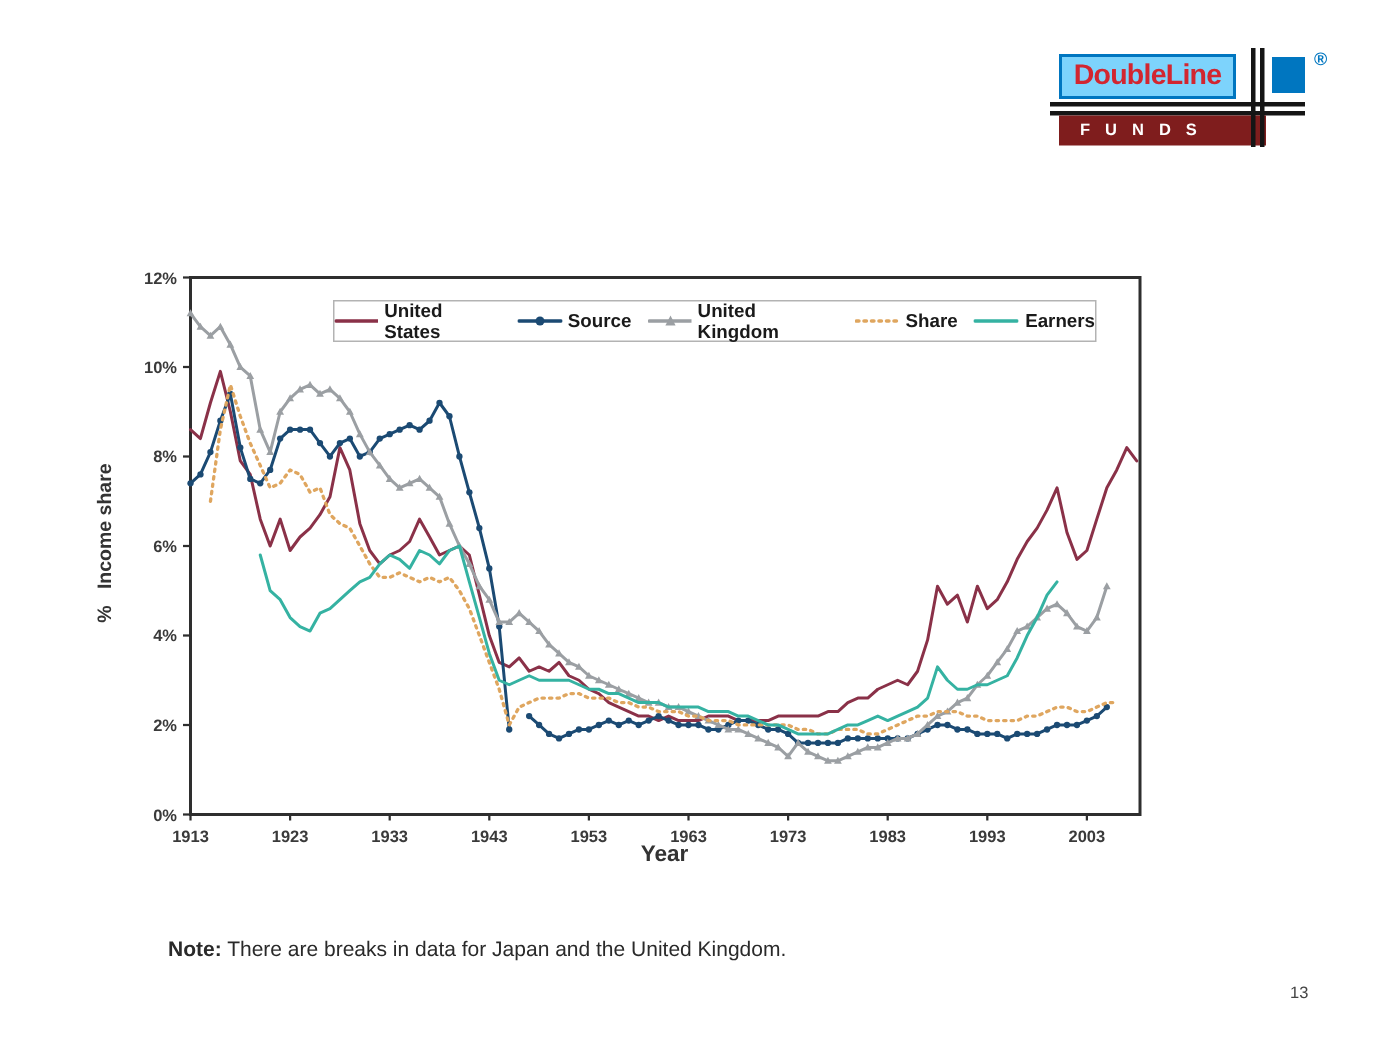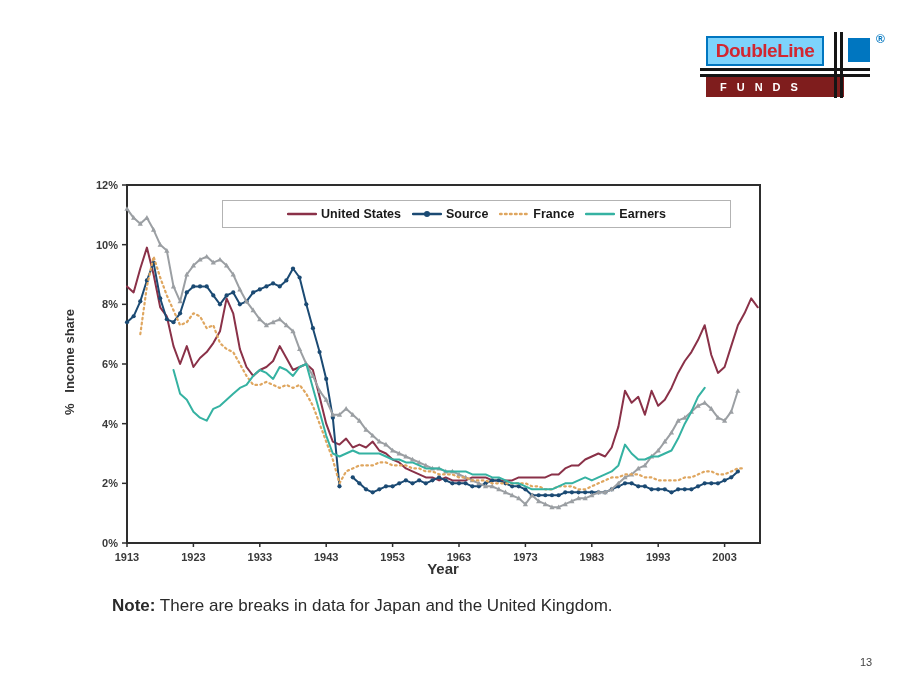--- a/index.html
+++ b/index.html
@@ -33,21 +33,21 @@
   .legend { position:absolute; left:222px; top:200px; width:509px; height:28px;
             background:#fff; border:1px solid #b3b3b3; display:flex; align-items:center;
             justify-content:center; gap:11px; }
   .legend-item { display:flex; align-items:center; gap:4px; }
   .legend-label { font-size:12.5px; font-weight:bold; color:#1a1a1a; }
 
   .tick-label { font-size:11px; font-weight:bold; fill:#3a3a3a; }
   .axis-title-x { font-size:15px; font-weight:bold; fill:#333; }
 
   
-  .footnotes { position:absolute; left:112px; top:594px; font-size:17px; color:#2a2a2a;
+  .footnotes { position:absolute; left:112px; top:622px; font-size:14px; color:#2a2a2a;
                line-height:1.45; }
   .fn-label { font-weight:bold; }
   .page-number { position:absolute; left:860px; top:656px; font-size:11px; color:#444; }
 </style>
 </head>
 <body>
 
 <div id="slide">
 
   <div class="logo">
@@ -305,23 +305,30 @@
       </div>
       <div class="legend-item">
         <svg width="30" height="12">
           <line x1="1" y1="6" x2="29" y2="6" stroke="#1b4a73" stroke-width="2.4" stroke-linecap="round"></line>
           <circle cx="15" cy="6" r="3" fill="#1b4a73"></circle>
         </svg>
         <span class="legend-label">Source</span>
       </div>
       <div class="legend-item">
         <svg width="30" height="12">
+          <line x1="1" y1="6" x2="29" y2="6" stroke="#9b9fa3" stroke-width="2.4" stroke-linecap="round"></line>
+          <path d="M 15 2.4 L 18.4 9 L 11.6 9 Z" fill="#9b9fa3"></path>
+        </svg>
+        <span class="legend-label">United Kingdom</span>
+      </div>
+      <div class="legend-item">
+        <svg width="30" height="12">
           <line x1="1" y1="6" x2="29" y2="6" stroke="#dfa65f" stroke-width="2.4" stroke-linecap="round" stroke-dasharray="1.6 3.4"></line>
         </svg>
-        <span class="legend-label">France</span>
+        <span class="legend-label">Share</span>
       </div>
       <div class="legend-item">
         <svg width="30" height="12">
           <line x1="1" y1="6" x2="29" y2="6" stroke="#35b2a2" stroke-width="2.4" stroke-linecap="round"></line>
         </svg>
         <span class="legend-label">Earners</span>
       </div>
     </div>
 
   <div class="footnotes">

